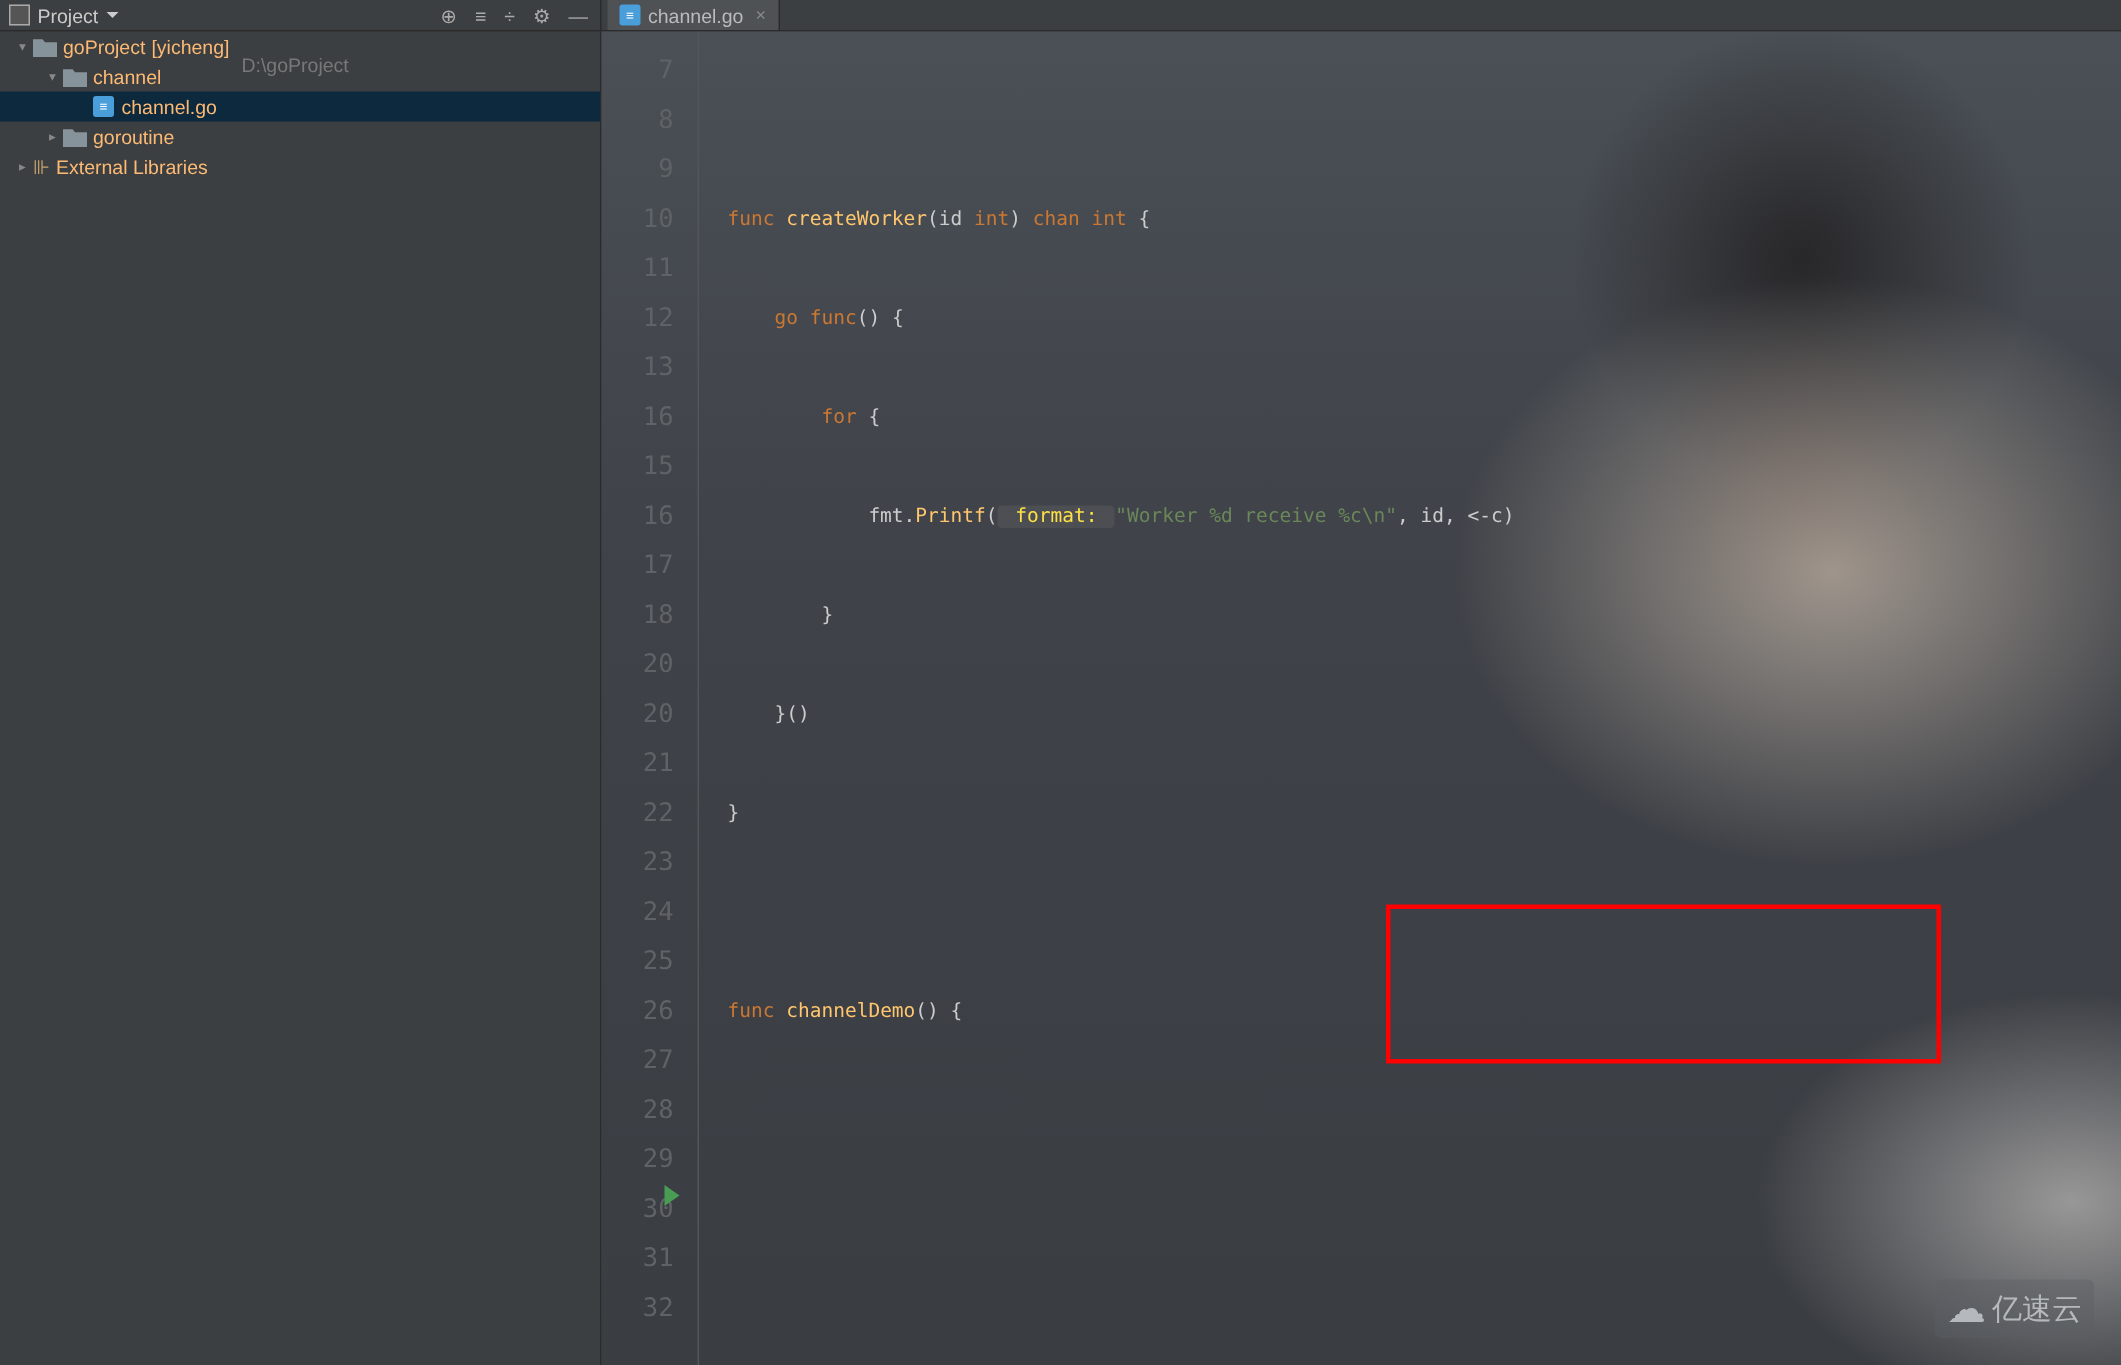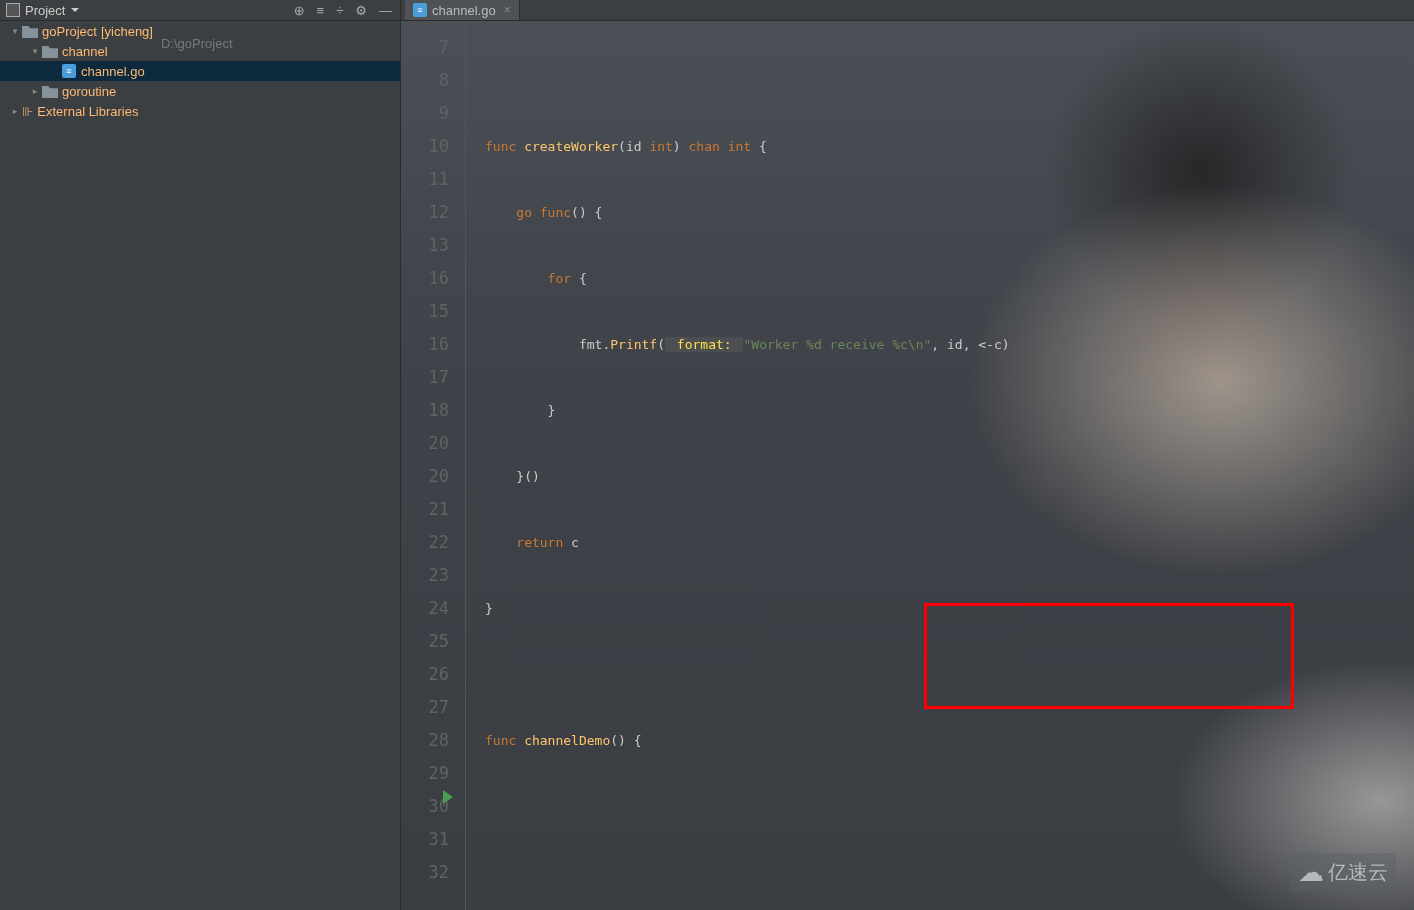--- a/index.html
+++ b/index.html
@@ -291,21 +291,20 @@
       </div>
       <div class="fold-col"></div>
       <div class="code-lines">
 <div><span></span></div>
 <div><span class="kw">func</span> <span class="fn">createWorker</span><span>(id </span><span class="kw">int</span><span>) </span><span class="kw">chan</span><span> </span><span class="kw">int</span><span> {</span></div>
 <div><span class="kw">    go</span><span> </span><span class="kw">func</span><span>() {</span></div>
 <div><span class="kw">        for</span><span> {</span></div>
 <div><span>            fmt.</span><span class="fn">Printf</span><span>(</span><span class="hint"> format: </span><span class="str">"Worker %d receive %c\n"</span><span>, id, &lt;-c)</span></div>
 <div><span>        }</span></div>
 <div><span>    }()</span></div>
-<div><span class="kw">    return</span><span> c</span></div>
 <div><span>}</span></div>
 <div><span></span></div>
 <div><span class="kw">func</span><span class="fn"> channelDemo</span><span>() {</span></div>
 
 
 
 
 
 
 

